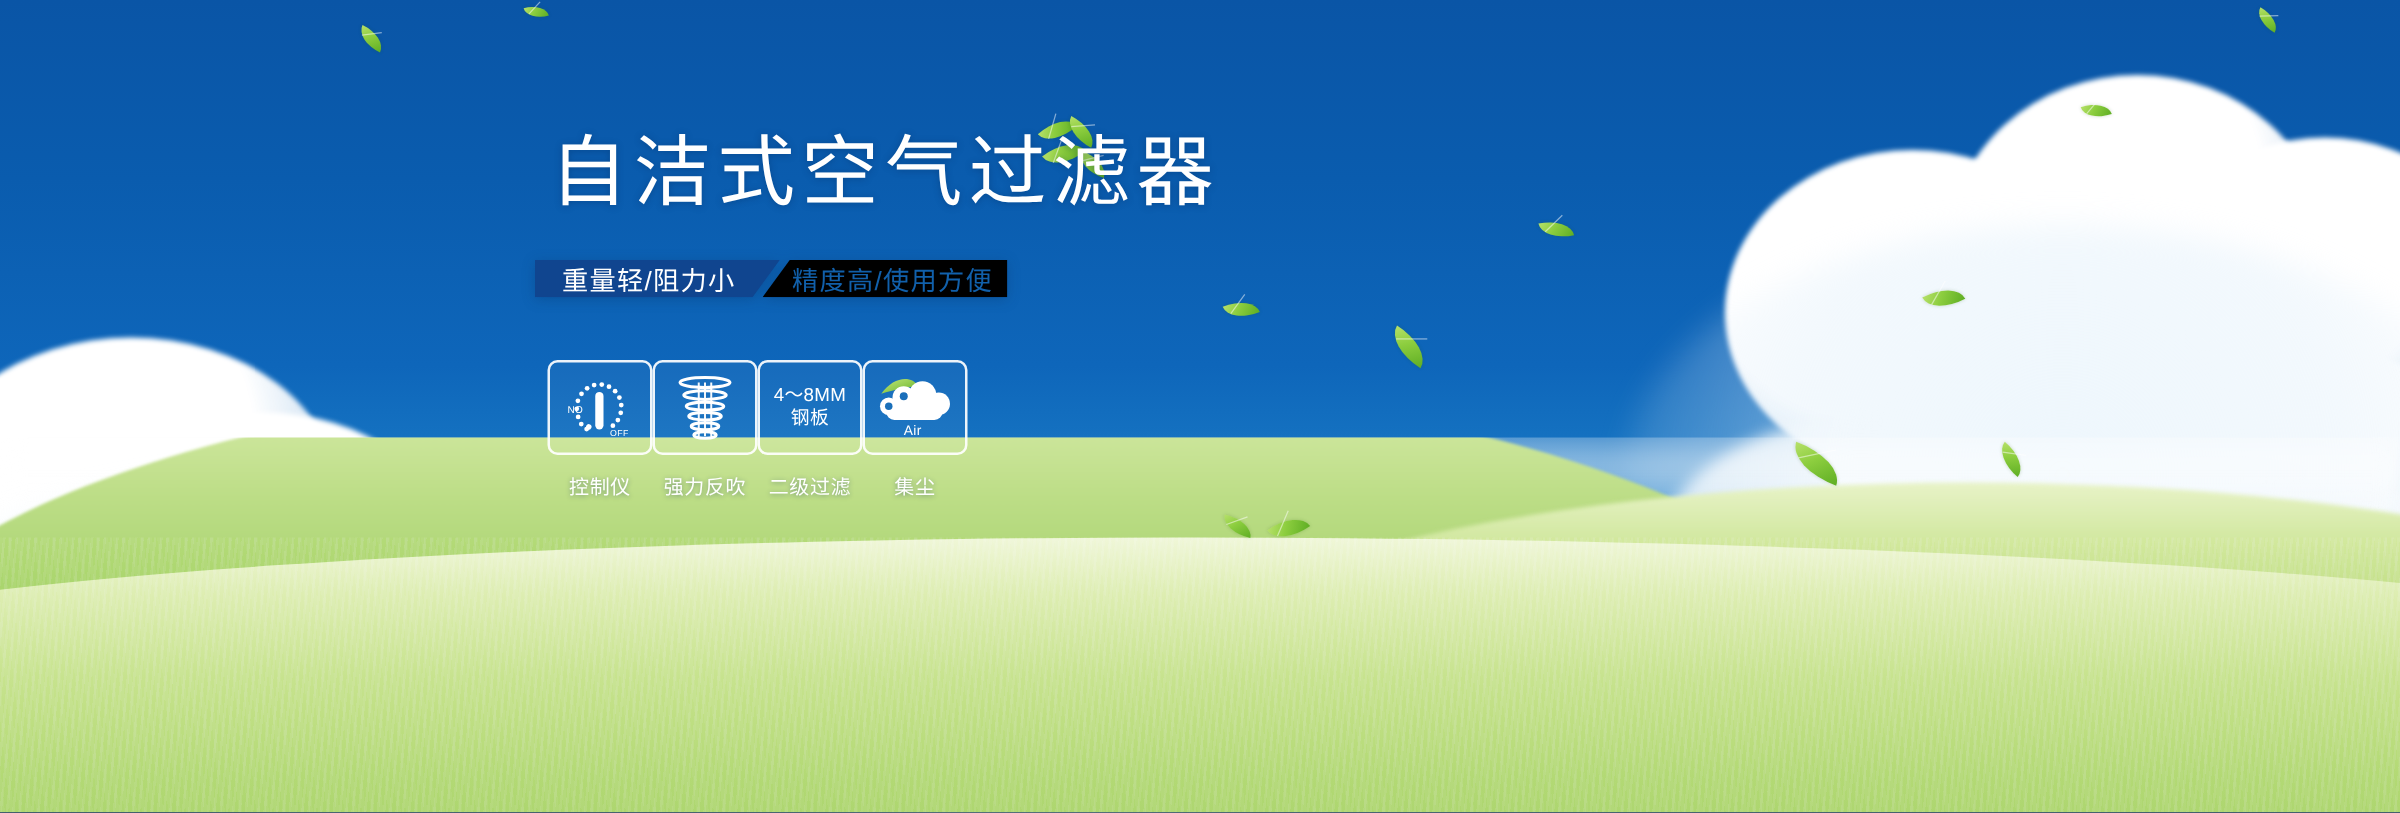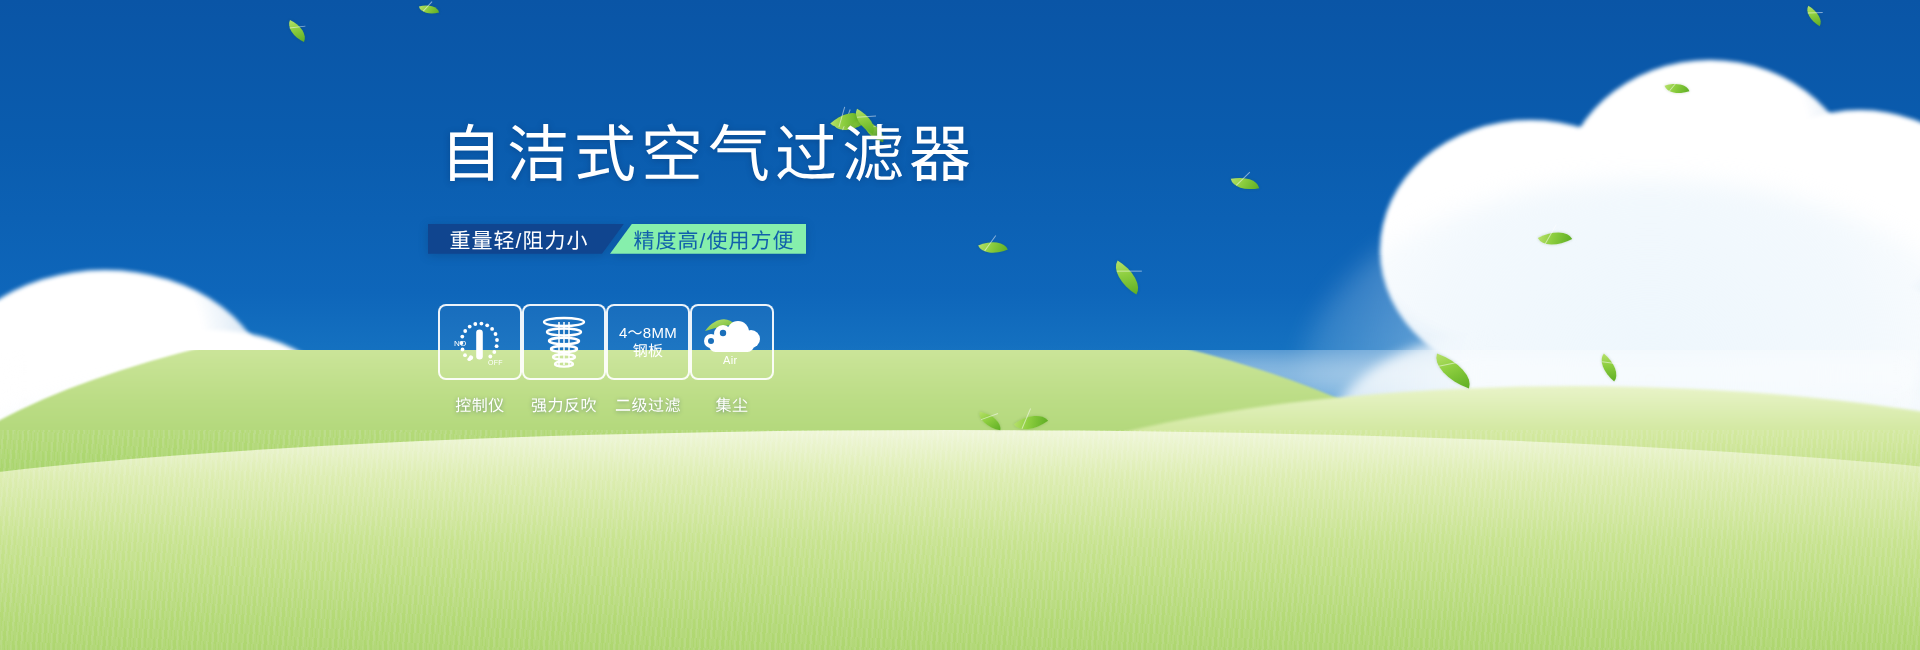--- a/index.html
+++ b/index.html
@@ -105,21 +105,21 @@
     width: 74%; height: 1px;
     background: rgba(255,255,255,0.5);
     transform: rotate(-32deg);
     transform-origin: left center;
   }
 
   
   .content {
     position: absolute;
     left: 428px;
-    top: 122px;
+    top: 106px;
     width: 700px;
   }
 
   .headline {
     color: #ffffff;
     font-size: 62px;
     line-height: 1.06;
     letter-spacing: 5px;
     font-weight: 400;
     white-space: nowrap;
@@ -144,21 +144,21 @@
     white-space: nowrap;
   }
   .badge-primary {
     background: #10458f;
     color: #ffffff;
     flex: 0 0 196px;
     clip-path: polygon(0 0, 100% 0, calc(100% - 22px) 100%, 0 100%);
     padding-right: 14px;
   }
   .badge-secondary {
-    background: #86efac;
+    background: #000000;
     color: #1160ab;
     flex: 0 0 196px;
     margin-left: -14px;
     clip-path: polygon(22px 0, 100% 0, 100% 100%, 0 100%);
     padding-left: 12px;
   }
 
   
   .features {
     display: flex;

